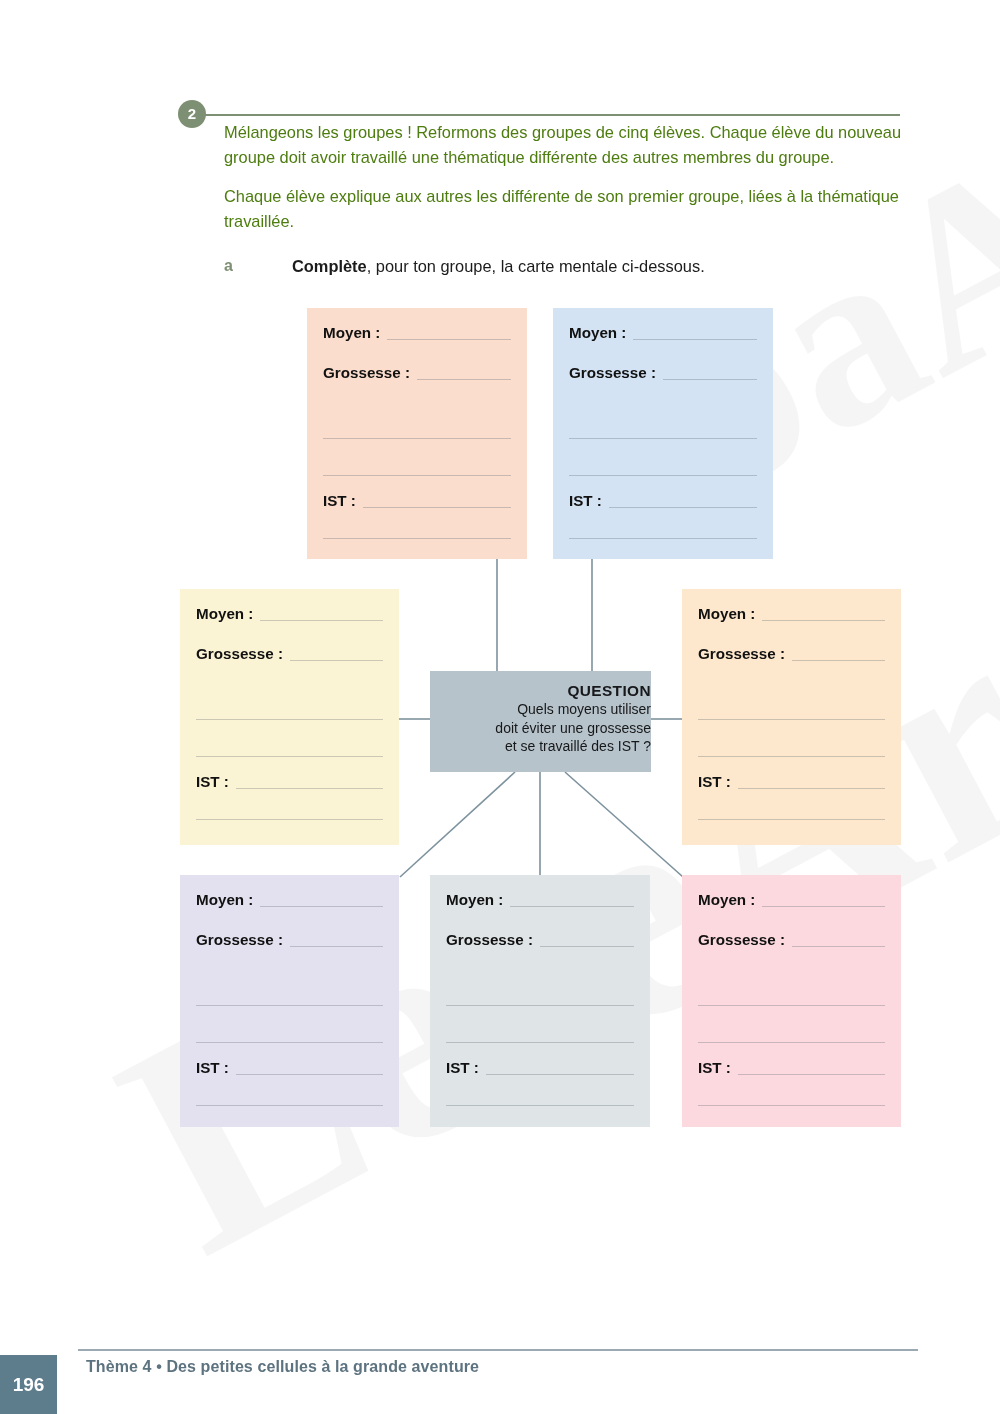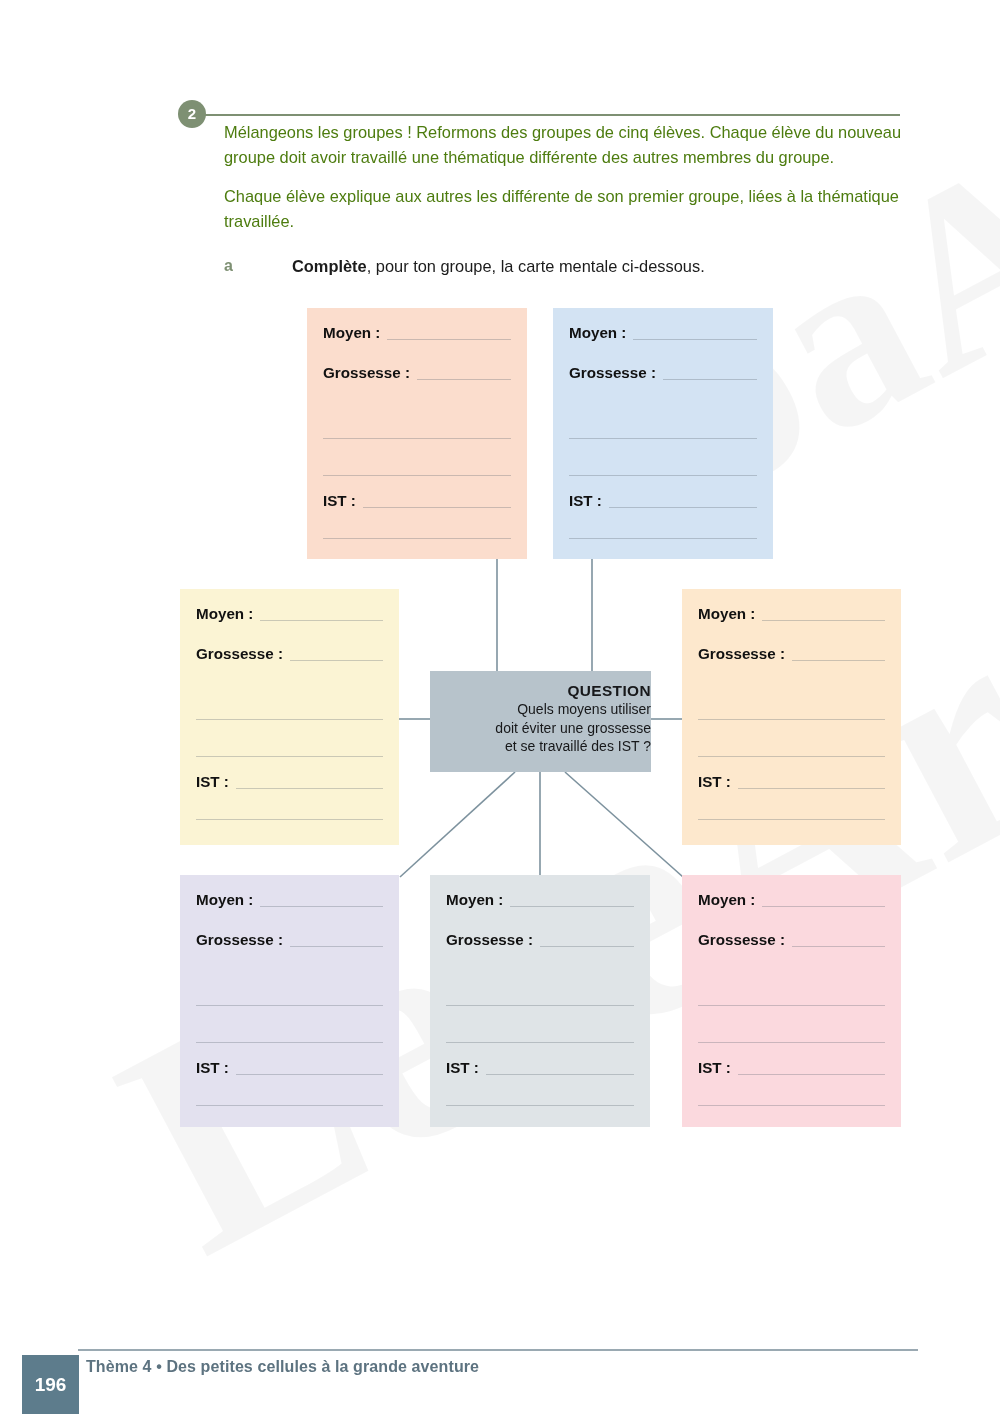--- a/index.html
+++ b/index.html
@@ -201,21 +201,20 @@
     width: 57px;
     height: 59px;
     background: #5d7c8c;
     color: #ffffff;
     font-size: 19px;
     font-weight: 700;
     z-index: 3;
     display: flex;
     align-items: center;
     justify-content: center;
-    margin-left: 22px;
   }
   .footer-text {
     position: absolute;
     left: 86px;
     top: 1358px;
     font-size: 16px;
     color: #5d7380;
     font-weight: 600;
     z-index: 3;
     letter-spacing: 0.1px;

